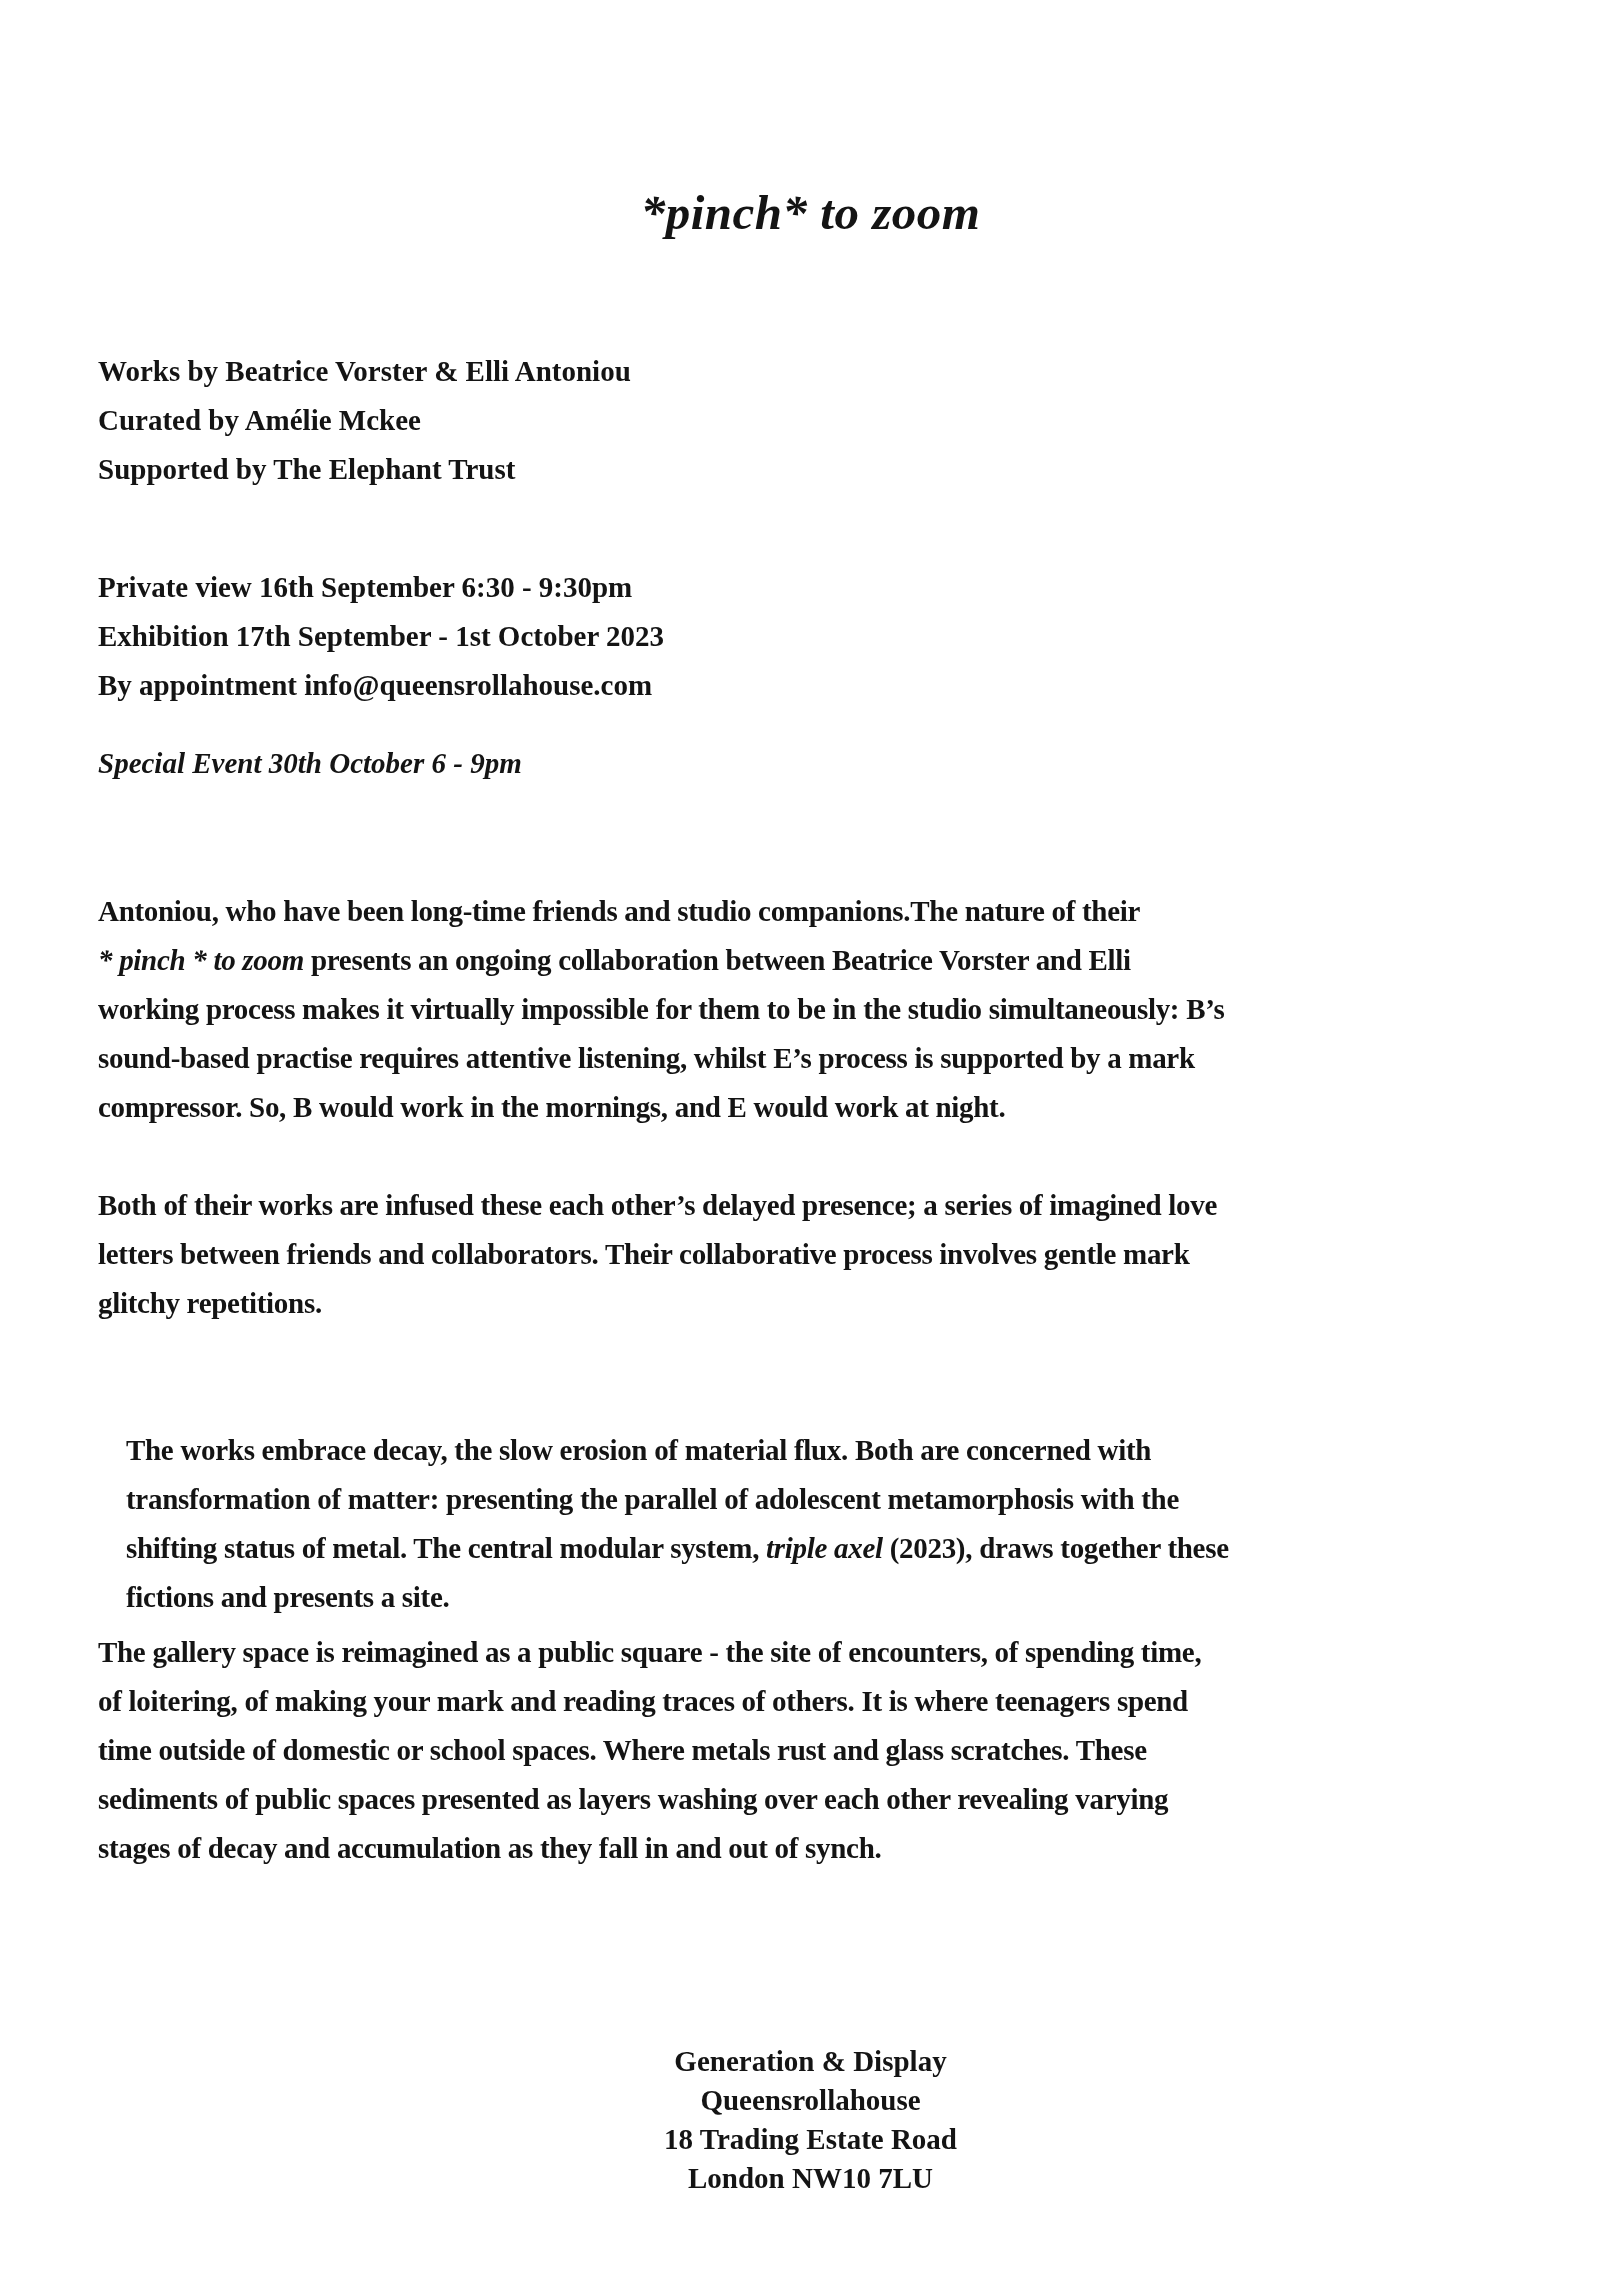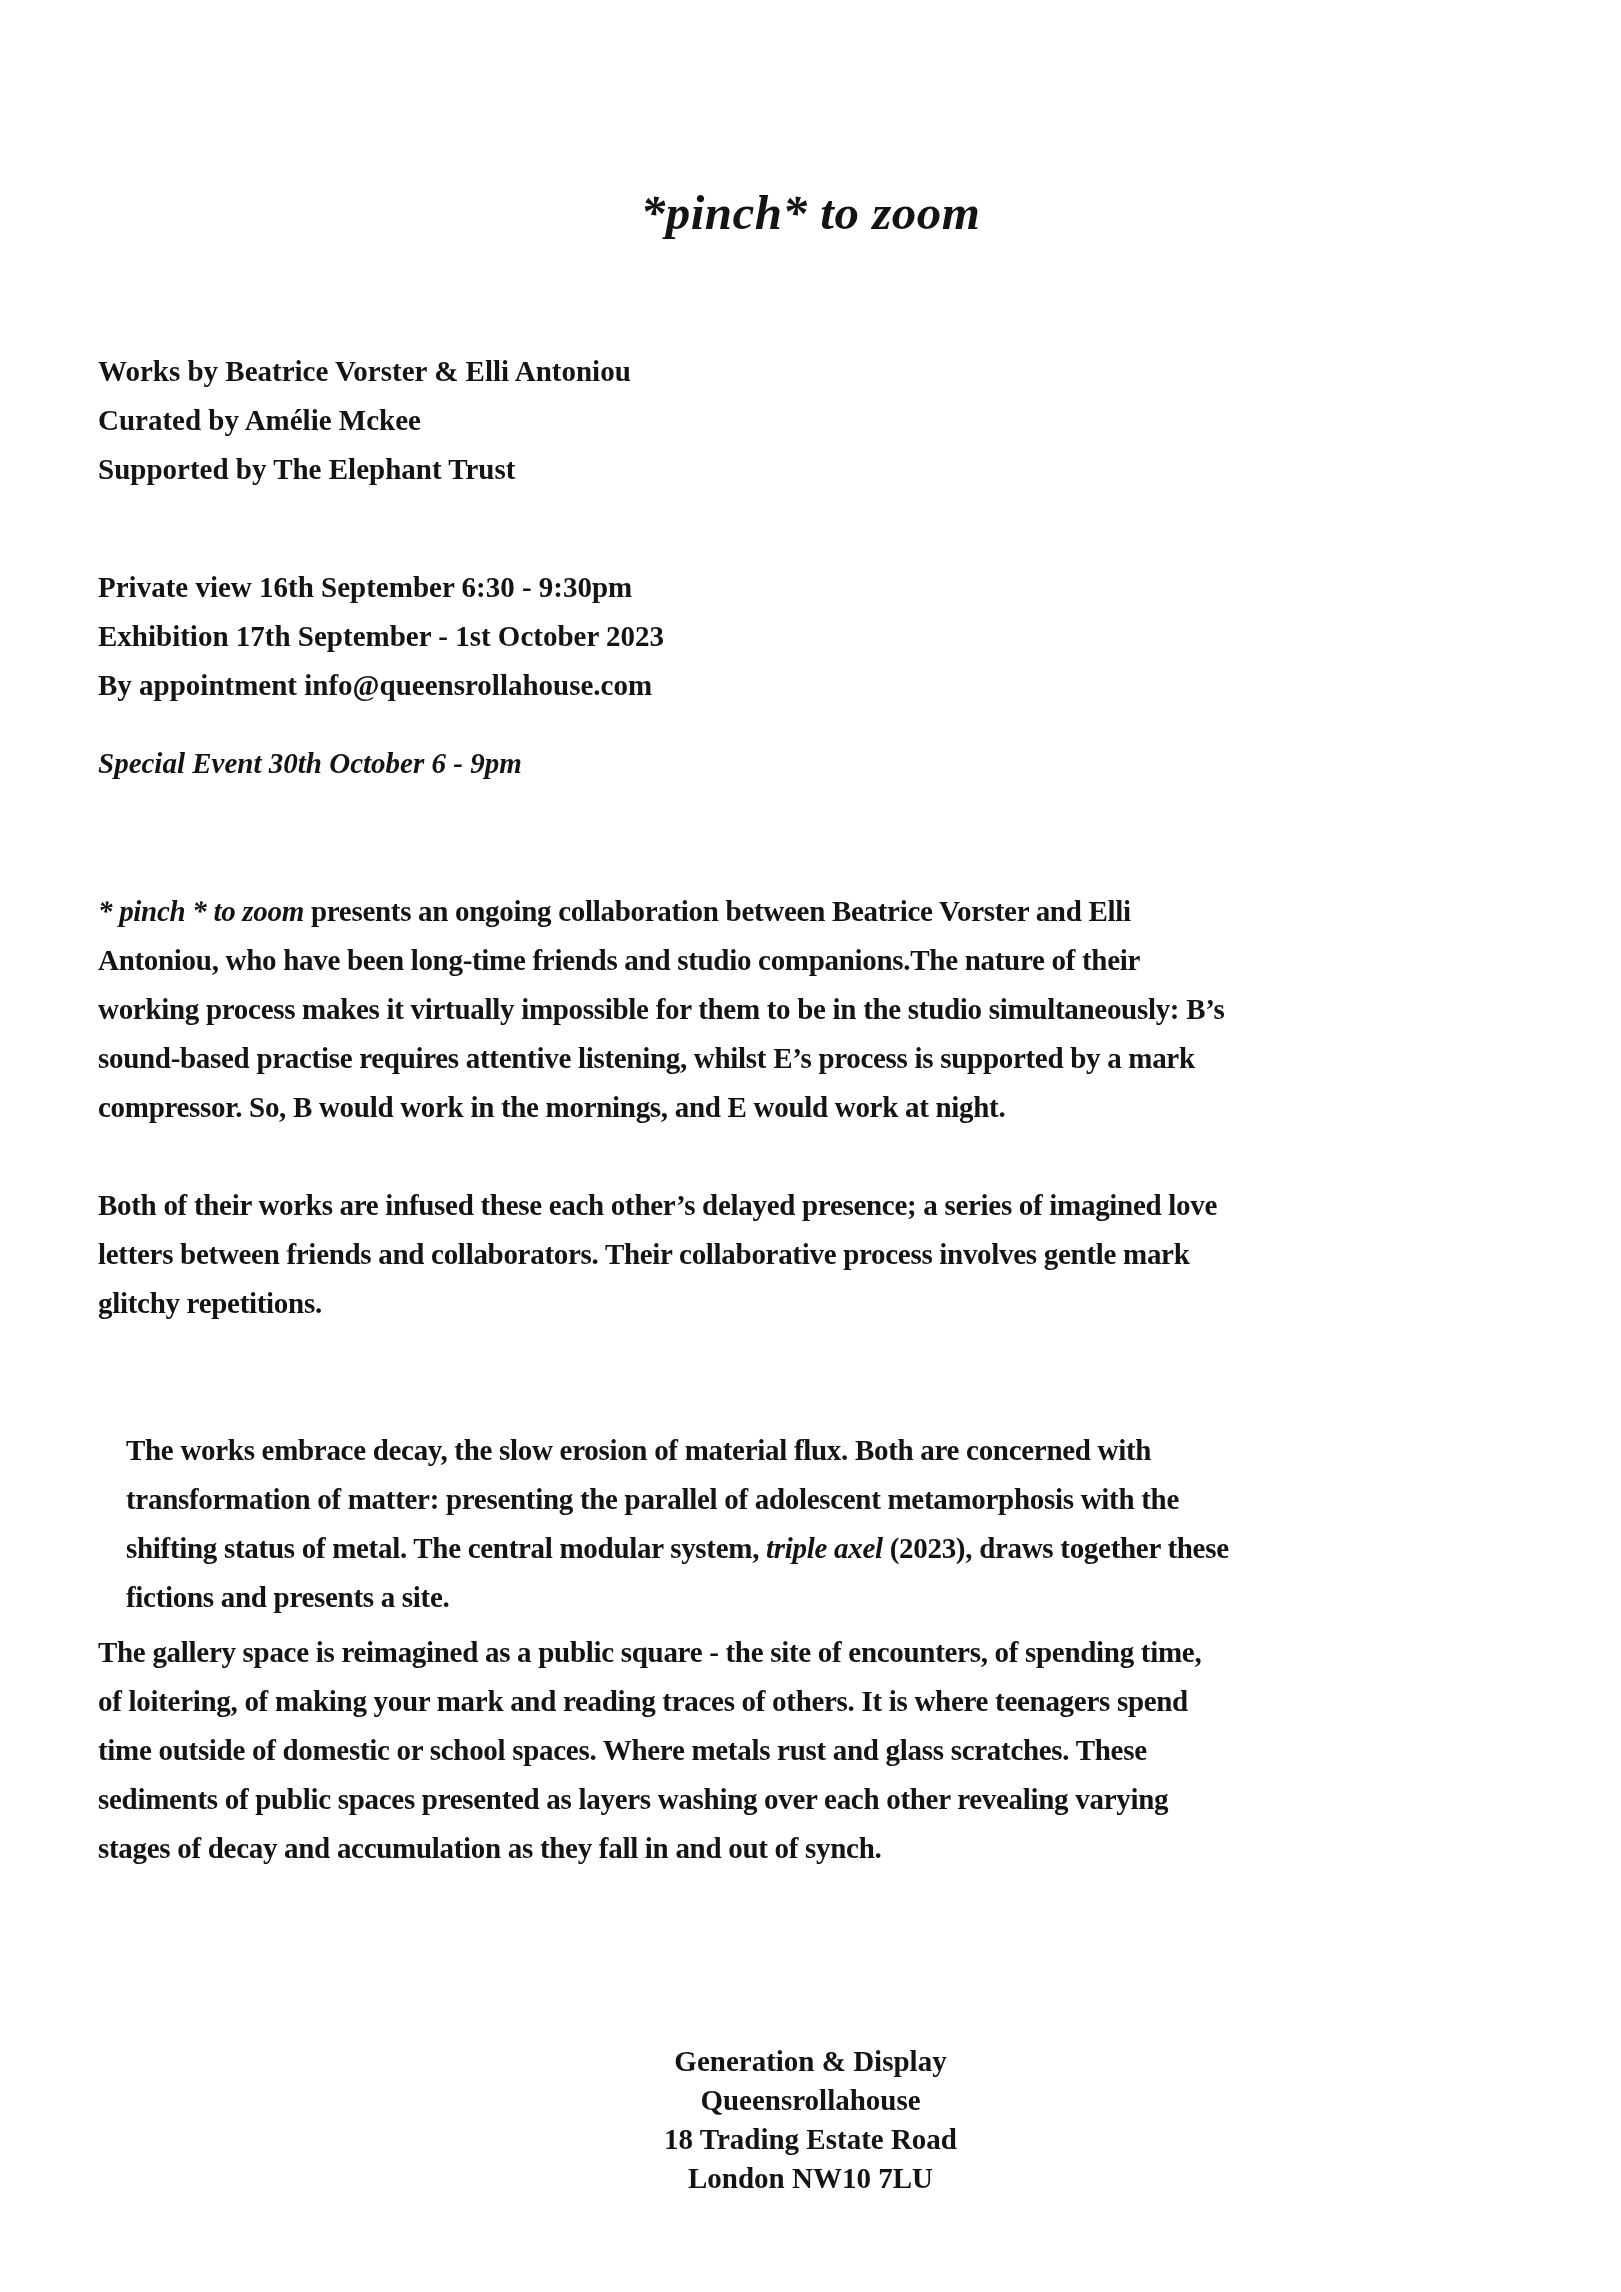--- a/index.html
+++ b/index.html
@@ -86,22 +86,22 @@
 
   <div class="block dates">
     <span class="line">Private view 16th September 6:30 - 9:30pm</span>
     <span class="line">Exhibition 17th September - 1st October 2023</span>
     <span class="line"><span>By appointment </span><span>info@queensrollahouse.com</span></span>
   </div>
 
   <div class="block special">Special Event 30th October 6 - 9pm</div>
 
   <div class="para p1">
+    <span class="line">Antoniou, who have been long-time friends and studio companions.The nature of their</span>
     <span class="line"><span class="em">* pinch * to zoom</span><span> presents an ongoing collaboration between Beatrice Vorster and Elli</span></span>
-    <span class="line">Antoniou, who have been long-time friends and studio companions.The nature of their</span>
     <span class="line">working process makes it virtually impossible for them to be in the studio simultaneously: B’s</span>
     <span class="line">sound-based practise requires attentive listening, whilst E’s process is supported by a mark</span>
     <span class="line">compressor. So, B would work in the mornings, and E would work at night.</span>
   </div>
 
   <div class="para p2">
     <span class="line">Both of their works are infused these each other’s delayed presence; a series of imagined love</span>
     <span class="line">letters between friends and collaborators. Their collaborative process involves gentle mark</span>
     <span class="line">glitchy repetitions.</span>
   </div>

